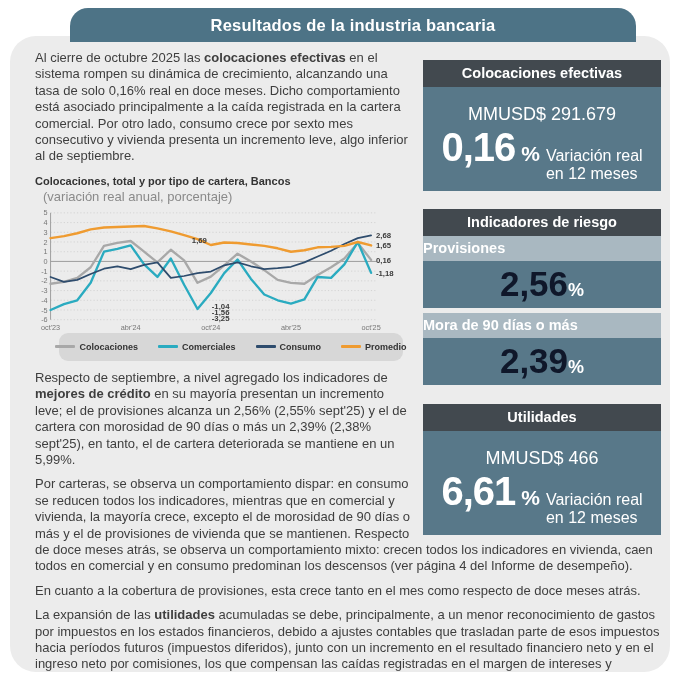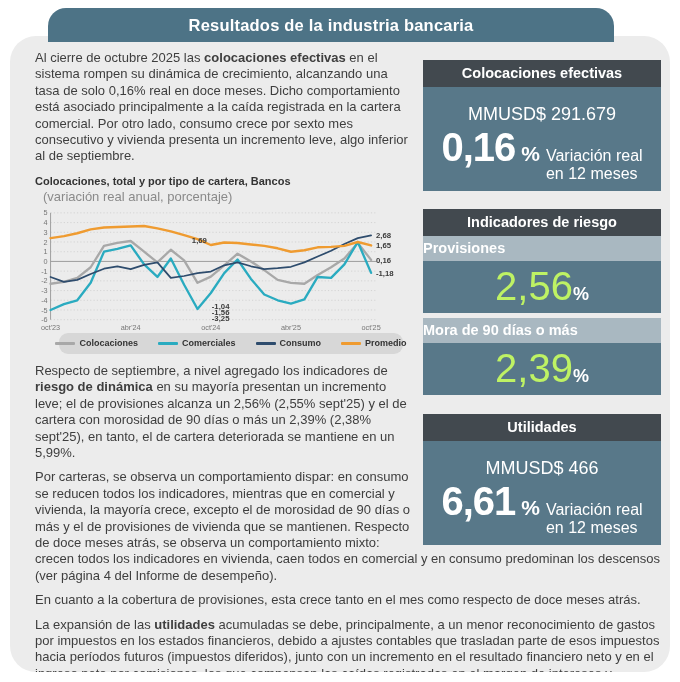--- a/index.html
+++ b/index.html
@@ -1,21 +1,21 @@
 <!DOCTYPE html>
 <html><head>
 <meta charset="utf-8">
 <style>
   html,body{margin:0;padding:0;}
   body{
     width:680px;height:682px;position:relative;background:#ffffff;
     font-family:"Liberation Sans",sans-serif;color:#3e3e3e;overflow:hidden;
   }
   .banner{
-    position:absolute;left:48px;top:8px;width:566px;height:34px;
+    position:absolute;left:70px;top:8px;width:566px;height:34px;
     background:#4d7386;border-radius:18px 18px 0 0;z-index:2;
     display:flex;align-items:center;justify-content:center;
     color:#fff;font-weight:bold;font-size:16.5px;letter-spacing:.2px;
   }
   .card{
     position:absolute;left:10px;top:36px;width:660px;height:636px;
     background:#ececec;border-radius:26px;box-sizing:border-box;
     padding:12px 9px 12px 25px;z-index:1;overflow:hidden;
   }
   .stats{float:right;width:238px;margin:12px 0 6px 12px;}
@@ -23,36 +23,36 @@
     text-align:center;padding:5px 0 6px;}
   .subbar{background:#a9b8c1;color:#fff;font-weight:bold;font-size:14.5px;
     text-align:left;padding:4px 0 5px;}
   .sbox-body{background:#587889;color:#fff;text-align:center;padding:16px 4px 8px;}
   .amount{font-size:18px;margin:1px 0 2px;}
   .bigrow{display:flex;align-items:baseline;justify-content:center;gap:6px;}
   .bignum{font-size:40px;font-weight:bold;line-height:1;letter-spacing:-1px;}
   .bigpct{font-size:21px;font-weight:bold;}
   .caption{text-align:left;font-size:16px;line-height:1.12;}
   .valwrap{background:#587889;text-align:center;padding:5px 0 7px;}
-  .valnum{font-size:40px;font-weight:normal;color:#bef264;line-height:1;}
+  .valnum{font-size:35px;font-weight:bold;color:#0f172a;line-height:1;}
   .valpct{font-size:18px;font-weight:bold;color:#fff;}
   .vgap18{height:18px;}
   .vgap19{height:19px;}
   .vgap5{height:5px;}
   .content{font-size:13px;line-height:16.4px;}
   .content p{margin:0 0 8px;}
   #intro-text p:first-child{margin-top:2px;}
   .chart{width:374px;margin:2px 0 9px;}
   .chart-title{font-size:11px;font-weight:bold;color:#333;}
   .chart-sub{font-size:13px;color:#8a8a8a;margin:0 8px 2px;}
   #chart-svg{display:block;width:100%;height:auto;}
   svg text{font-family:"Liberation Sans",sans-serif;}
   .tick{font-size:7.5px;fill:#767676;}
   .plabel{font-size:8px;font-weight:bold;fill:#3c3c3c;}
-  .legend{background:#d7d7d7;border-radius:9px;height:21px;margin:1px 6px 0 24px;
+  .legend{background:#d7d7d7;border-radius:9px;height:28px;margin:1px 6px 0 24px;
     display:flex;align-items:center;justify-content:center;gap:20px;}
   .legend-item{display:flex;align-items:center;gap:4px;font-size:9px;font-weight:bold;color:#333;}
   .legend-swatch{display:inline-block;width:20px;height:3px;border-radius:1px;}
 </style>
 </head>
 <body>
 
 <div class="banner">
   <span>Resultados de la industria bancaria</span>
 </div>
@@ -176,20 +176,20 @@
             <span>Consumo</span>
           </span>
           <span class="legend-item">
             <span class="legend-swatch" style="background: rgb(239, 155, 48);"></span>
             <span>Promedio</span>
           </span>
         </div>
     </div>
 
     <div id="body-text">
-        <p><span>Respecto de septiembre, a nivel agregado los indicadores de </span><b>riesgo de dinámica</b><span> en su mayoría presentan un incremento leve; el de provisiones alcanza un 2,56% (2,55% sept'25) y el de cartera con morosidad de 90 días o más un 2,39% (2,38% sept'25), en tanto, el de cartera deteriorada se mantiene en un 5,99%.</span></p>
+        <p><span>Respecto de septiembre, a nivel agregado los indicadores de </span><b>mejores de crédito</b><span> en su mayoría presentan un incremento leve; el de provisiones alcanza un 2,56% (2,55% sept'25) y el de cartera con morosidad de 90 días o más un 2,39% (2,38% sept'25), en tanto, el de cartera deteriorada se mantiene en un 5,99%.</span></p>
         <p><span>Por carteras, se observa un comportamiento dispar: en consumo se reducen todos los indicadores, mientras que en comercial y vivienda, la mayoría crece, excepto el de morosidad de 90 días o más y el de provisiones de vivienda que se mantienen. Respecto de doce meses atrás, se observa un comportamiento mixto: crecen todos los indicadores en vivienda, caen todos en comercial y en consumo predominan los descensos (ver página 4 del Informe de desempeño).</span></p>
         <p><span>En cuanto a la cobertura de provisiones, esta crece tanto en el mes como respecto de doce meses atrás.</span></p>
         <p><span>La expansión de las </span><b>utilidades</b><span> acumuladas se debe, principalmente, a un menor reconocimiento de gastos por impuestos en los estados financieros, debido a ajustes contables que trasladan parte de esos impuestos hacia períodos futuros (impuestos diferidos), junto con un incremento en el resultado financiero neto y en el ingreso neto por comisiones, los que compensan las caídas registradas en el margen de intereses y reajustes. Los mejores resultados impactan positivamente en los indicadores de rentabilidad. Así, respecto del año anterior, el ROAA (Rentabilidad sobre Activos Promedio) crece hasta un 1,37% y el ROAE (Rentabilidad sobre Patrimonio Promedio) lo hace hasta un 15,66%.</span></p>
       </div>
   </div>
 
 </div>
 
 </body></html>

